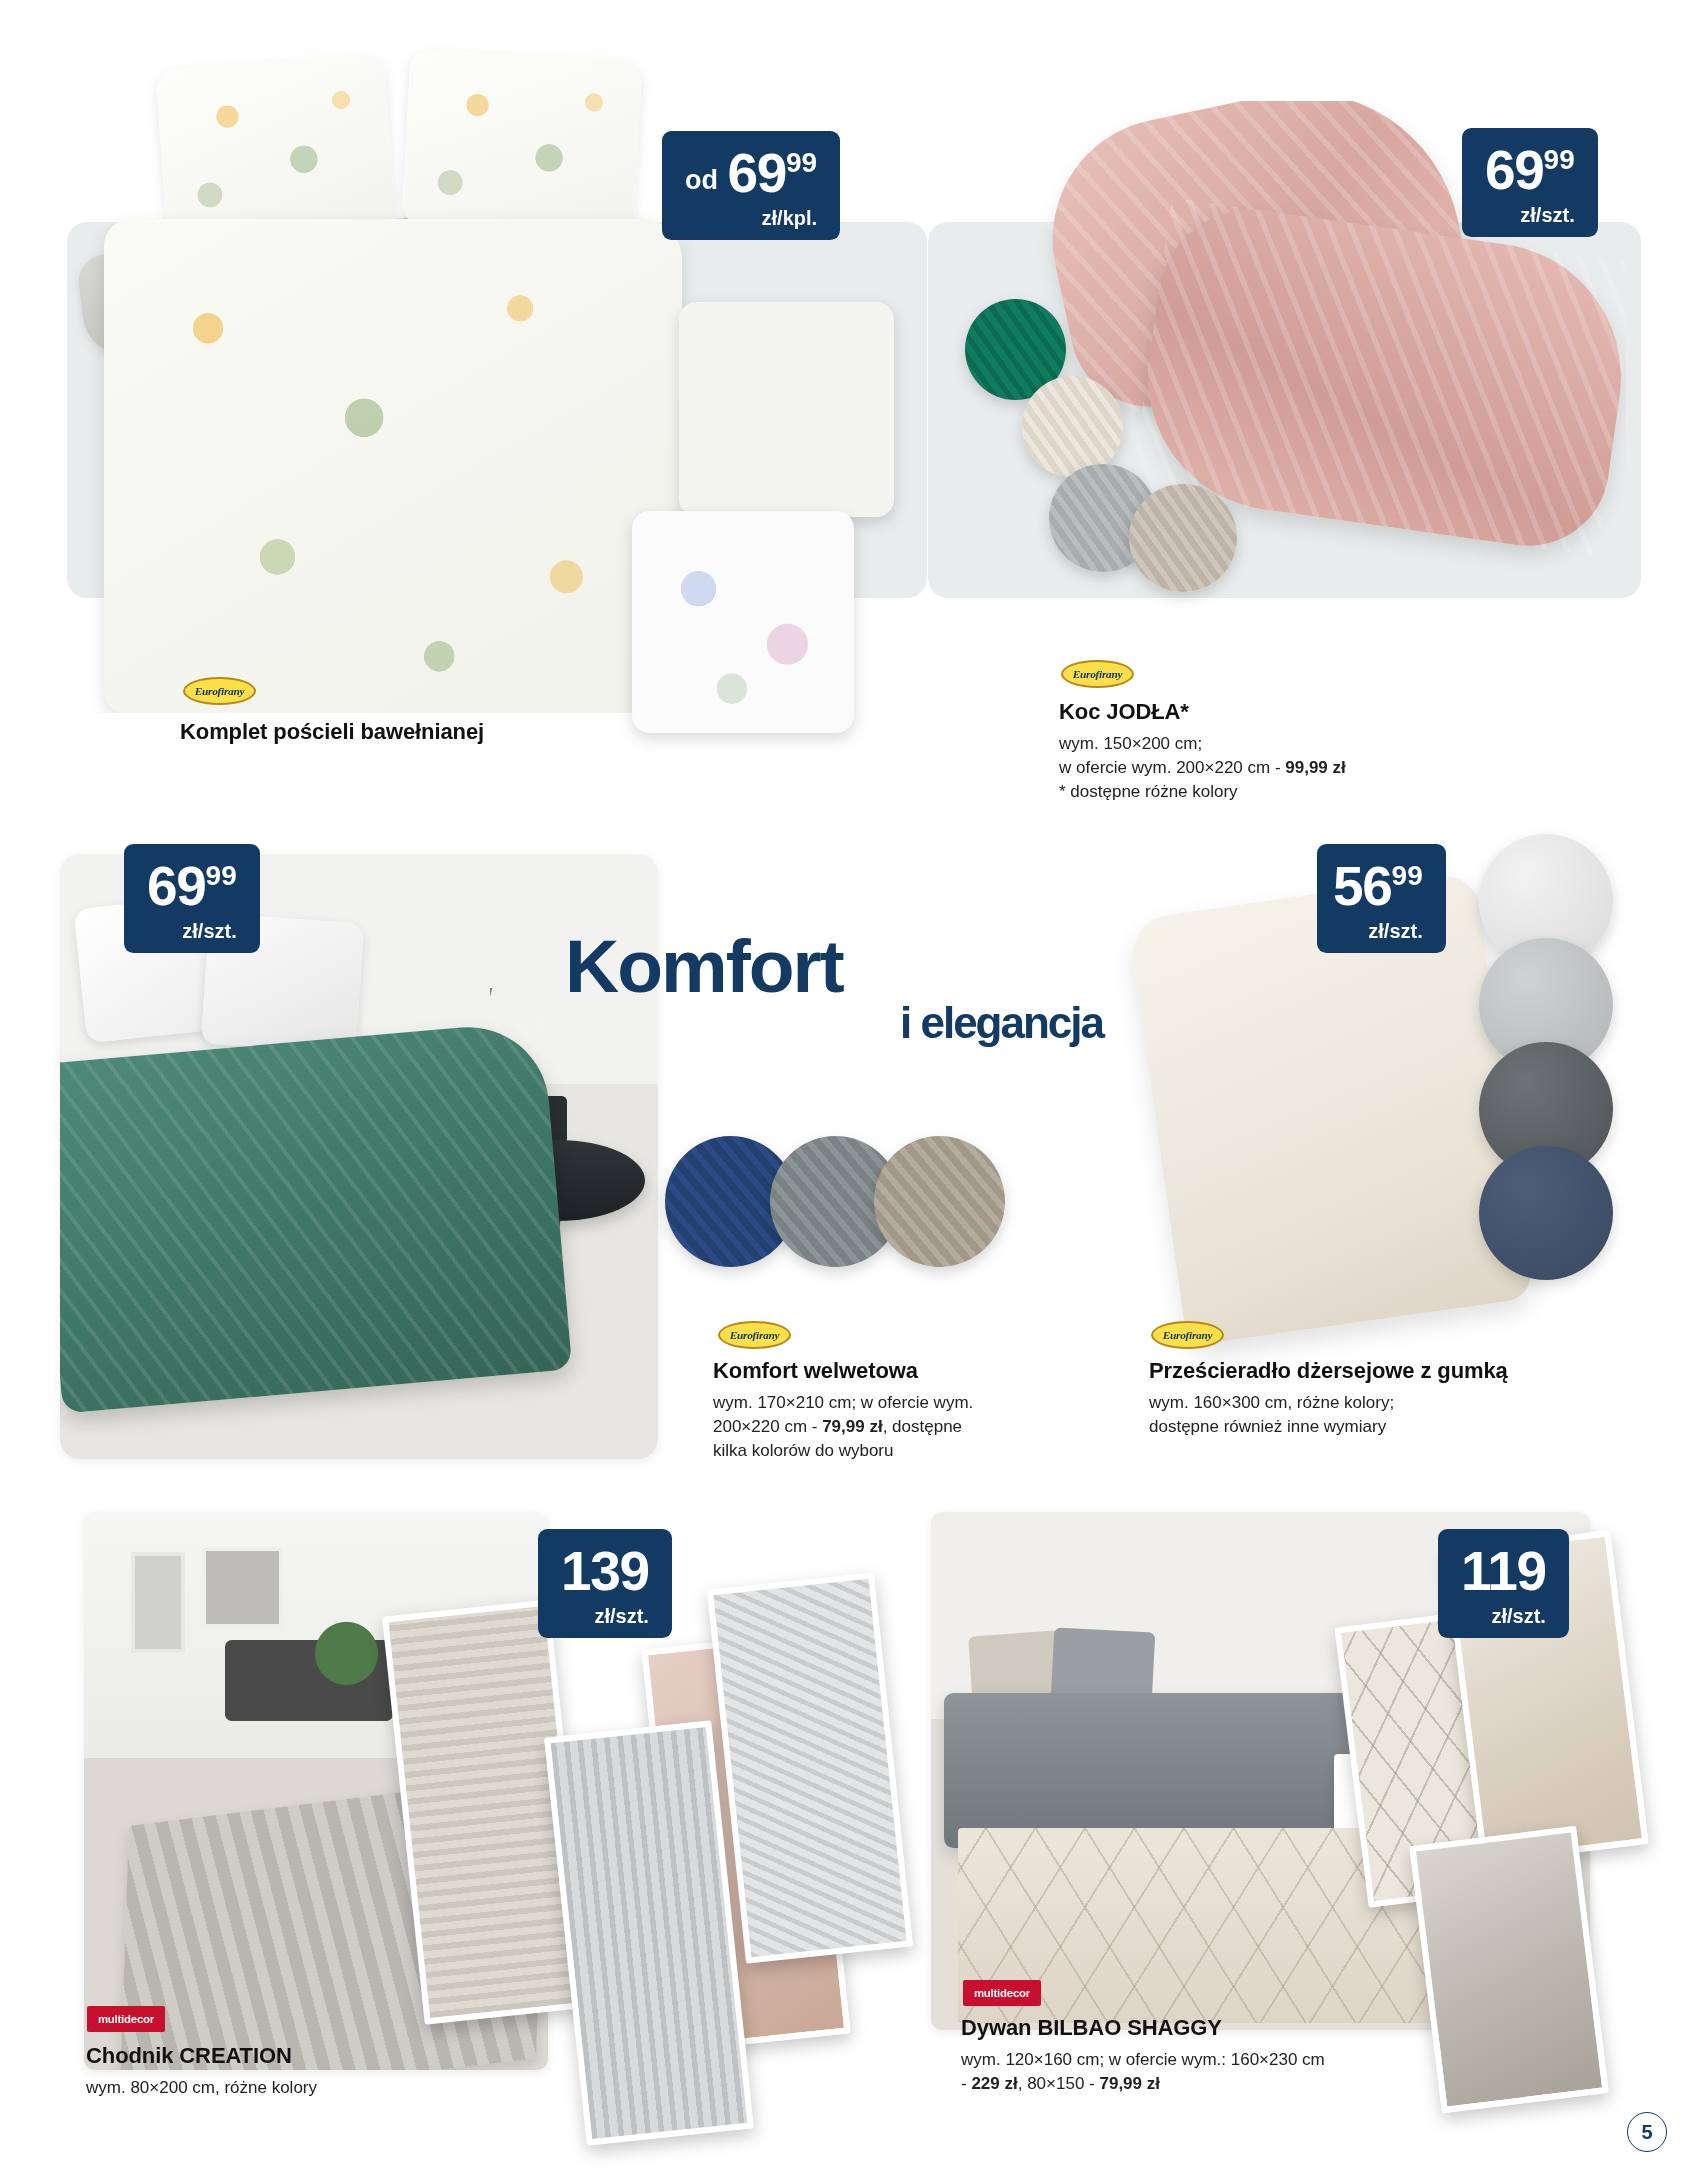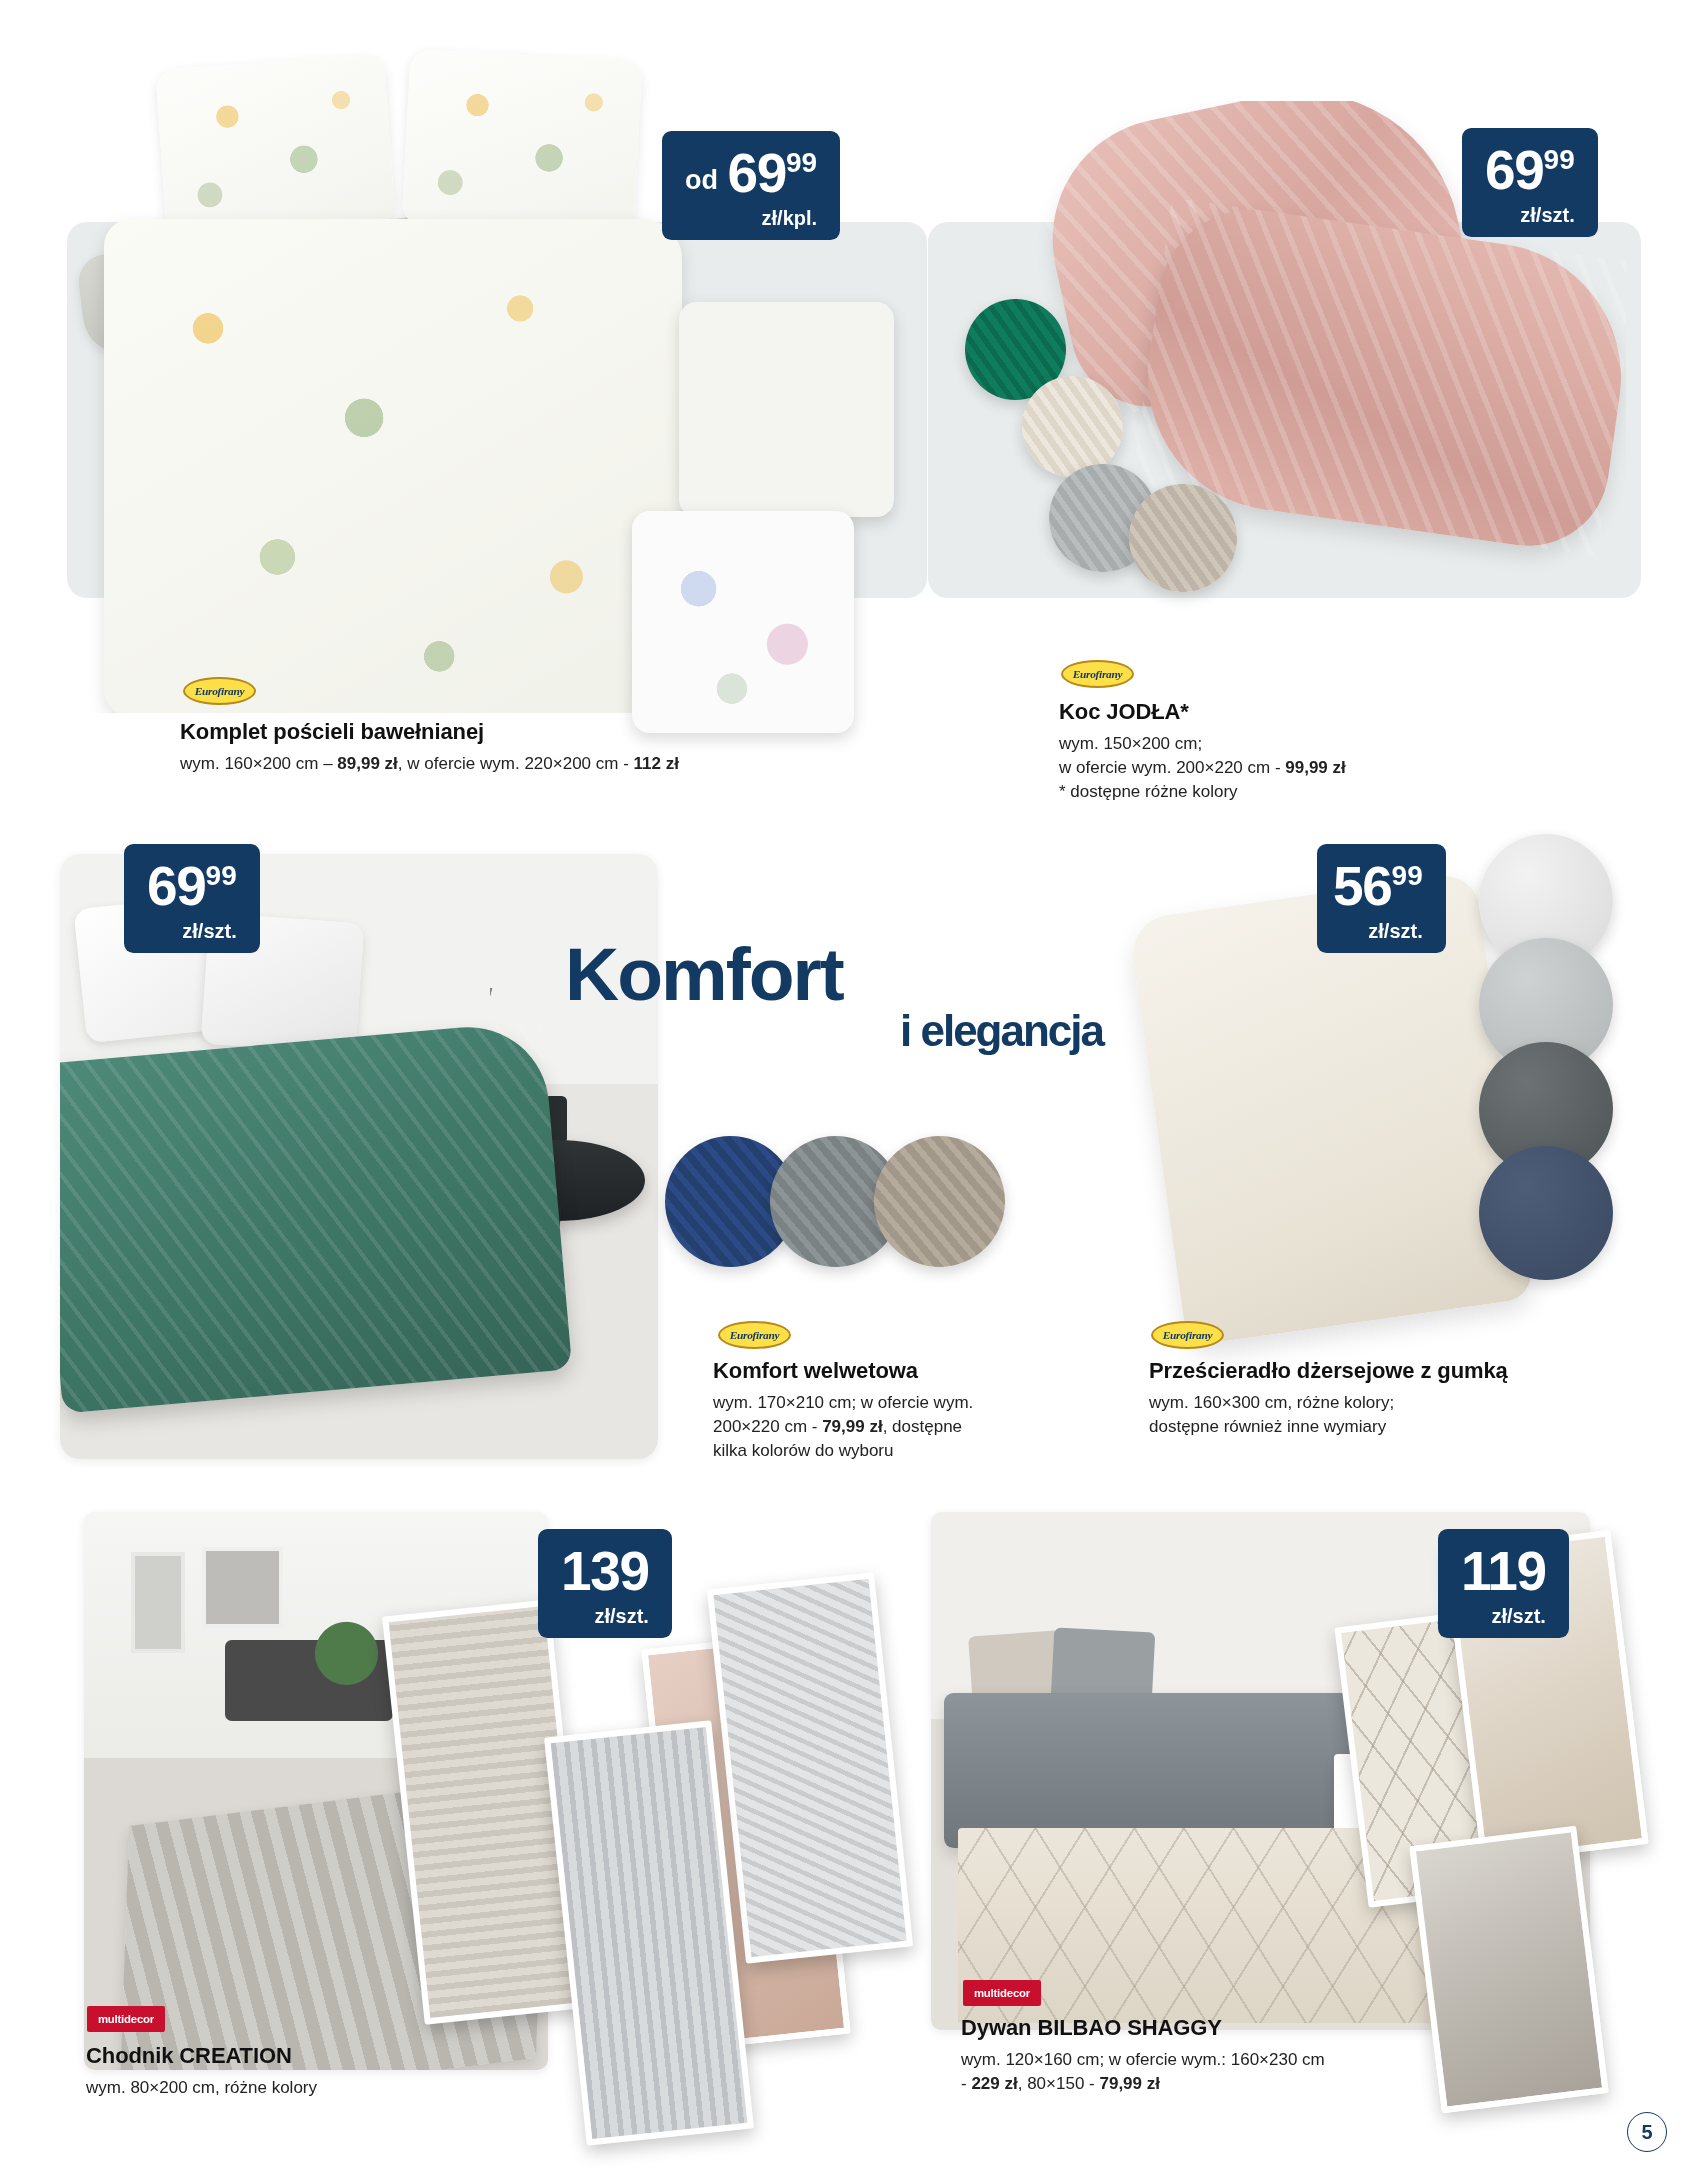--- a/index.html
+++ b/index.html
@@ -62,21 +62,21 @@
   .caption .title {
     font-size: 22px; font-weight: 700; color:#111; margin-bottom: 6.7px;
     letter-spacing: -0.1px;
   }
   .caption .line { font-size: 17px; line-height: 1.42; color:#222; }
   .caption .line b { font-weight: 700; }
 
   
   .headline {
     position:absolute; color:#123a63; font-weight: 800;
-    letter-spacing: -2px; line-height: 0.95; margin-top: 8px;
+    letter-spacing: -2px; line-height: 0.95;
   }
   .headline .l1 { font-size: 75px; }
   .headline .l2 { font-size: 44px; text-align: right; }
 
   
   .page-num {
     position:absolute; right: 40px; bottom: 31px; width: 40px; height: 40px;
     border-radius: 50%; border: 1.3px solid #123a63; color:#123a63;
     display:flex; align-items:center; justify-content:center;
     font-size: 20px; font-weight: 700;
@@ -346,21 +346,20 @@
   </div>
   <div class="unit">zł/kpl.</div>
 </div>
 
 <div class="brand-euro" style="left:183px; top:677px;">
   <span>Eurofirany</span>
 </div>
 
 <div class="caption" style="left:180px; top:719px; width:753px;">
   <div class="title">Komplet pościeli bawełnianej</div>
-  <div class="line" id="p0l1"><span>wym. 160×200 cm – </span><b>89,99 zł</b><span>, w ofercie wym. 220×200 cm - </span><b>112 zł</b></div>
 </div>
 
 <div class="abs" id="koc-bg"></div>
 <div class="photo" id="koc-photo">
   <div id="koc-roll">
       <div class="koc-chevron"></div>
     </div>
   <div id="koc-fold">
       <div class="koc-chevron"></div>
     </div>

